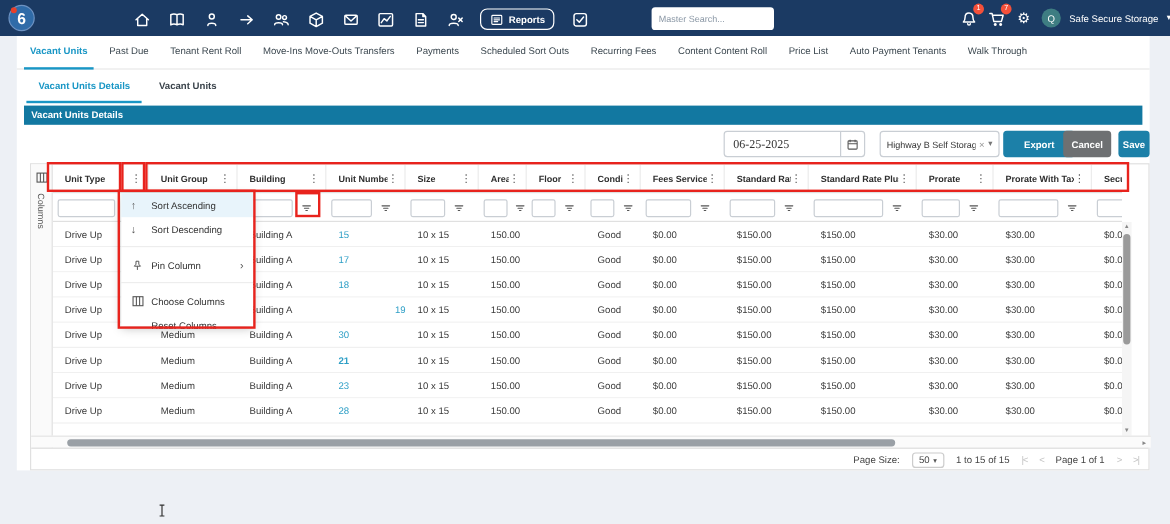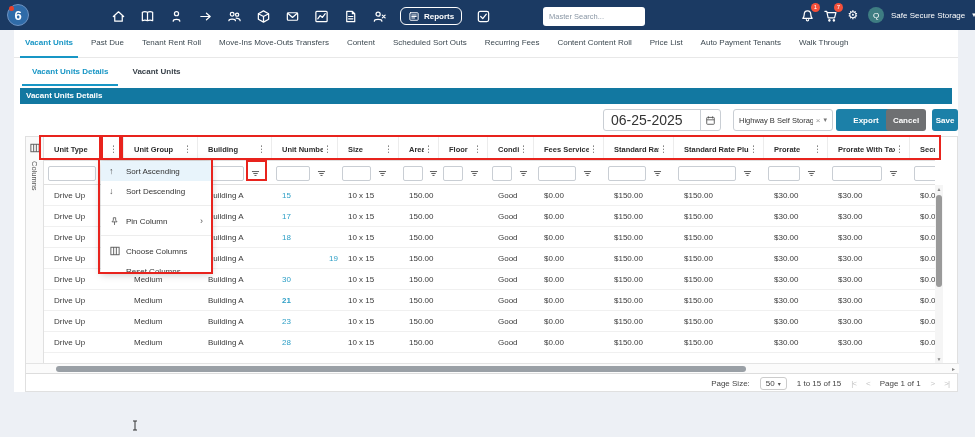--- a/index.html
+++ b/index.html
@@ -39,21 +39,21 @@
   .subtab { padding:0 12px; font-size:8px; color:#39424a; font-weight:bold; height:26px; line-height:24px; position:relative; white-space:nowrap; }
   .subtab.active { color:#1896c5; }
   .subtab.active::after { content:""; position:absolute; left:2px; right:2px; bottom:0; height:2px; background:#1896c5; }
   .tealbar { margin:2px 6px 0 6px; height:16px; background:#1278a1; color:#fff; font-size:8px; font-weight:bold;
     line-height:16px; padding-left:6px; }
 
   
   .toolbar { position:relative; height:32px; }
   .date-field { position:absolute; left:589px; top:5px; width:118px; height:22px; border:1px solid #c9ced4;
     border-radius:3px; display:flex; align-items:center; background:#fff; }
-  .date-text { flex:1; font-size:14px; color:#333; padding-left:7px; }
+  .date-text { flex:1; font-size:10px; color:#333; padding-left:7px;font-family:Liberation Serif, serif; }
   .cal-btn { width:20px; height:100%; border-left:1px solid #c9ced4; display:flex; align-items:center; justify-content:center; color:#555; }
   .facility { position:absolute; left:719px; top:5px; width:100px; height:22px; border:1px solid #c9ced4;
     border-radius:3px; display:flex; align-items:center; background:#fff; font-size:7.5px; color:#333; padding:0 5px; gap:3px; }
   .facility .fx { color:#999; font-size:8px; margin-left:auto; }
   .facility .fchev { color:#777; font-size:7px; }
   .btn { position:absolute; top:5px; height:22px; border:none; border-radius:3px; color:#fff; font-size:8px;
     font-weight:bold; font-family:"Liberation Sans",sans-serif; }
   .btn.export { left:822px; width:60px; background:#1c80a8; }
   .btn.cancel { left:872px; width:40px; background:#6e7072; }
   .btn.save   { left:918px; width:26px; background:#1c80a8; }
@@ -231,21 +231,21 @@
 
   </div>
 </div>
 
 <div class="card">
   <div class="tabs">
       <div class="tab active">Vacant Units</div>
       <div class="tab">Past Due</div>
       <div class="tab">Tenant Rent Roll</div>
       <div class="tab">Move-Ins Move-Outs Transfers</div>
-      <div class="tab">Content</div>
+      <div class="tab">Payments</div>
       <div class="tab">Scheduled Sort Outs</div>
       <div class="tab">Recurring Fees</div>
       <div class="tab">Content Content Roll</div>
       <div class="tab">Price List</div>
       <div class="tab">Auto Payment Tenants</div>
       <div class="tab">Walk Through</div>
     </div>
   <div class="subtabs">
       <div class="subtab active">Vacant Units Details</div>
       <div class="subtab">Vacant Units</div>

